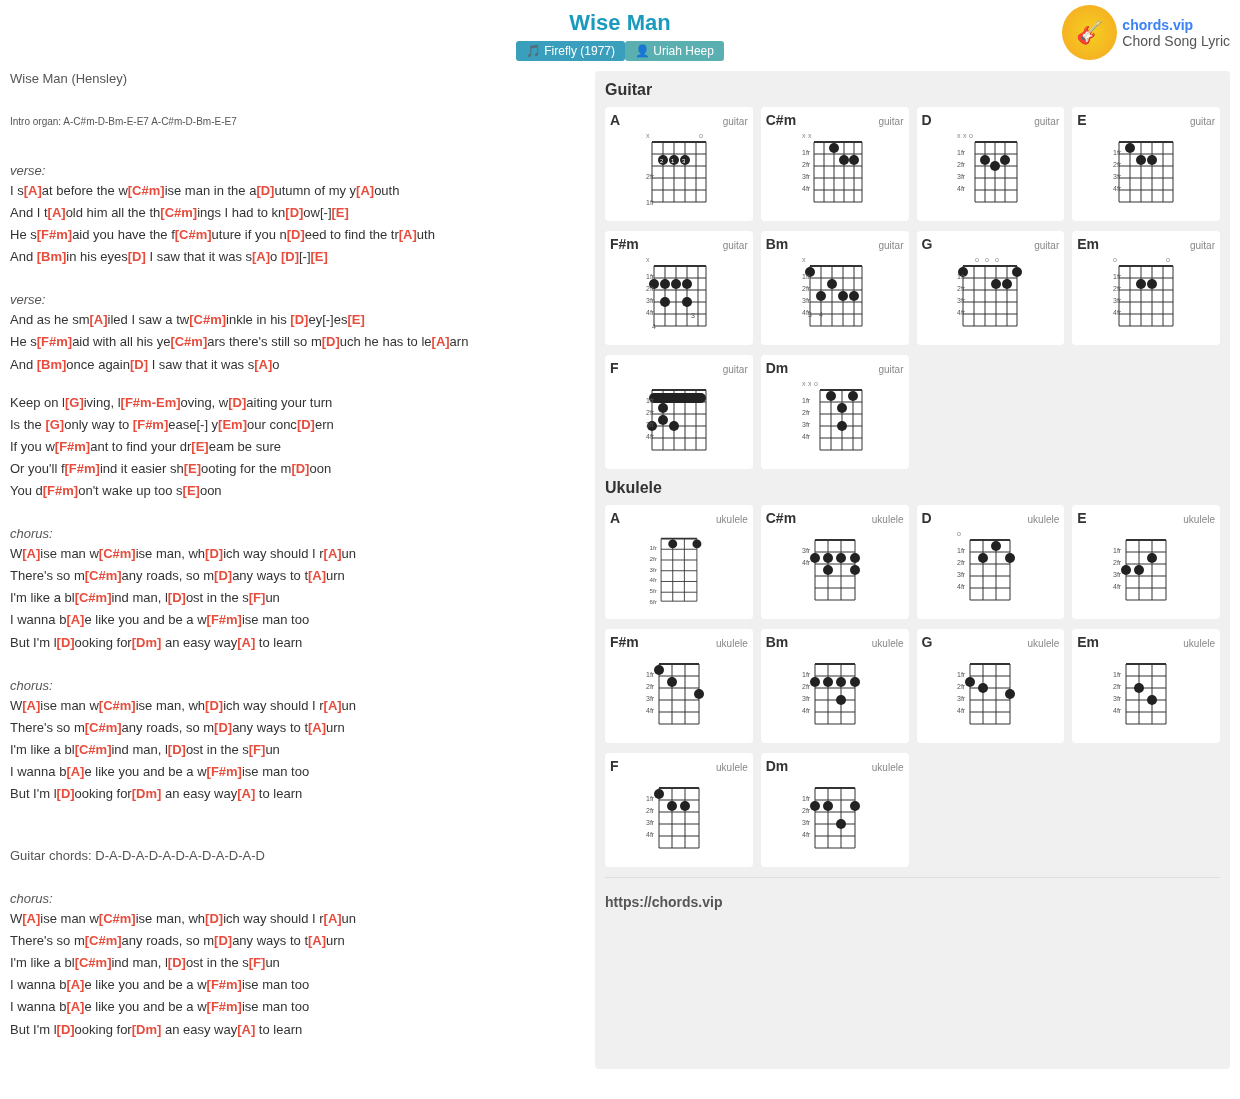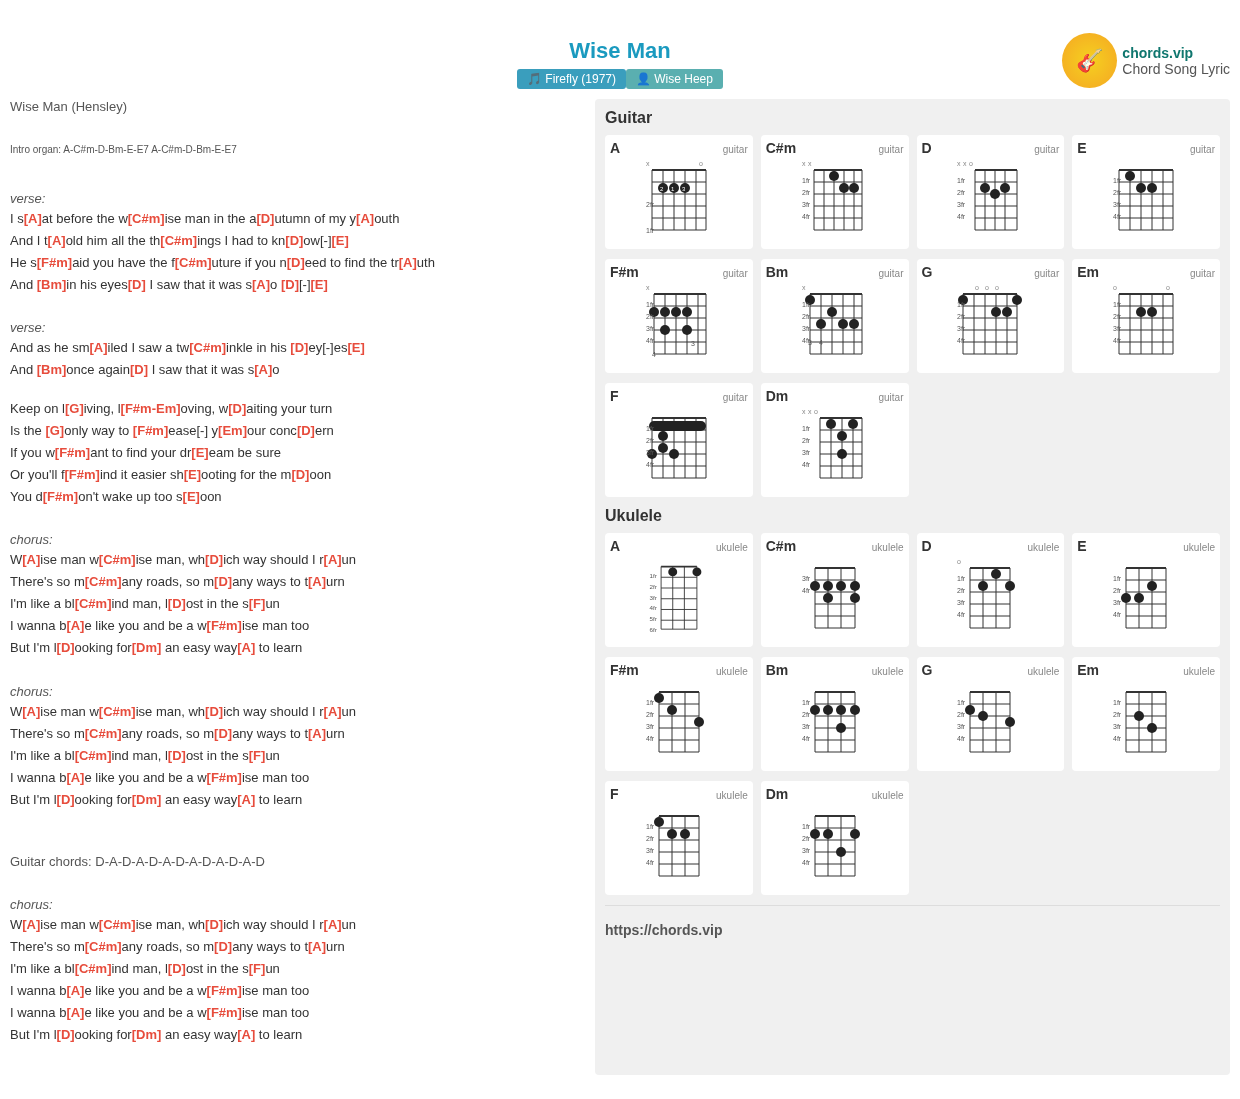--- a/index.html
+++ b/index.html
@@ -1,18 +1,18 @@
 <!DOCTYPE html>
 <html><head>
   <meta charset="utf-8">
   <style>
     * { margin: 0; padding: 0; box-sizing: border-box; }
     body { font-family: Arial, sans-serif; font-size: 13px; background: #fff; color: #333; }
     
-    .header { text-align: center; padding: 10px 12px 5px; margin-top: 28px; }
+    .header { text-align: center; padding: 10px 12px 5px; }
     .song-title { color: #1a9abf; font-size: 22px; font-weight: bold; }
     .tags { display: flex; justify-content: center; margin-top: 5px; align-items: flex-end; }
     .tag { padding: 3px 10px; border-radius: 3px; font-size: 12px; color: #fff; display: flex; align-items: center; gap: 4px; }
     .tag-blue { background: #3a9ebd; }
     .tag-teal { background: #5aafb0; }
     
     .main-layout { display: flex; padding: 5px 10px; gap: 10px; }
     
     .lyrics-panel { flex: 0 0 575px; min-width: 0; }
     .subtitle { font-size: 13px; color: #555; margin-bottom: 10px; }
@@ -43,30 +43,30 @@
 </head>
 <body>
 
 <div style="position:relative;">
 
   <div style="position:absolute; top:5px; right:10px; display:flex; align-items:center; gap:5px;">
     <div style="width:55px; height:55px; background:radial-gradient(circle, #f5d020, #f5a623); border-radius:50%; display:flex; align-items:center; justify-content:center; overflow:hidden;">
       <span style="font-size:22px;">🎸</span>
     </div>
     <div>
-      <div style="color:#0f766e; font-weight:bold; font-size:14px;">chords.vip</div>
+      <div style="color:#3b82f6; font-weight:bold; font-size:14px;">chords.vip</div>
       <div style="color:#555; font-size:14px;">Chord Song Lyric</div>
     </div>
   </div>
 
   <div class="header">
     <div class="song-title">Wise Man</div>
     <div class="tags">
       <span class="tag tag-blue">🎵 Firefly (1977)</span>
-      <span class="tag tag-teal">👤 Wise Heep</span>
+      <span class="tag tag-teal">👤 Uriah Heep</span>
     </div>
   </div>
 
   <div class="main-layout">
 
     <div class="lyrics-panel">
       <div class="subtitle">Wise Man (Hensley)</div>
 
       <div style="height:20px;"></div>
 
@@ -80,20 +80,21 @@
         <div class="lyric-line">And I t<span class="chord">[A]</span>old him all the th<span class="chord">[C#m]</span>ings I had to kn<span class="chord">[D]</span>ow[-]<span class="chord">[E]</span></div>
         <div class="lyric-line">He s<span class="chord">[F#m]</span>aid you have the f<span class="chord">[C#m]</span>uture if you n<span class="chord">[D]</span>eed to find the tr<span class="chord">[A]</span>uth</div>
         <div class="lyric-line">And <span class="chord">[Bm]</span>in his eyes<span class="chord">[D]</span> I saw that it was s<span class="chord">[A]</span>o <span class="chord">[D]</span>[-]<span class="chord">[E]</span></div>
       </div>
 
       <div style="height:8px;"></div>
 
       <div class="lyric-block">
         <div class="section-label">verse:</div>
         <div class="lyric-line">And as he sm<span class="chord">[A]</span>iled I saw a tw<span class="chord">[C#m]</span>inkle in his <span class="chord">[D]</span>ey[-]es<span class="chord">[E]</span></div>
+        <div class="lyric-line">He s<span class="chord">[F#m]</span>aid with all his ye<span class="chord">[C#m]</span>ars there's still so m<span class="chord">[D]</span>uch he has to le<span class="chord">[A]</span>arn</div>
         <div class="lyric-line">And <span class="chord">[Bm]</span>once again<span class="chord">[D]</span> I saw that it was s<span class="chord">[A]</span>o</div>
       </div>
 
       <div style="height:8px;"></div>
 
       <div class="lyric-block">
         <div class="lyric-line">Keep on l<span class="chord">[G]</span>iving, l<span class="chord">[F#m-Em]</span>oving, w<span class="chord">[D]</span>aiting your turn</div>
         <div class="lyric-line">Is the <span class="chord">[G]</span>only way to <span class="chord">[F#m]</span>ease[-] y<span class="chord">[Em]</span>our conc<span class="chord">[D]</span>ern</div>
         <div class="lyric-line">If you w<span class="chord">[F#m]</span>ant to find your dr<span class="chord">[E]</span>eam be sure</div>
         <div class="lyric-line">Or you'll f<span class="chord">[F#m]</span>ind it easier sh<span class="chord">[E]</span>ooting for the m<span class="chord">[D]</span>oon</div>

